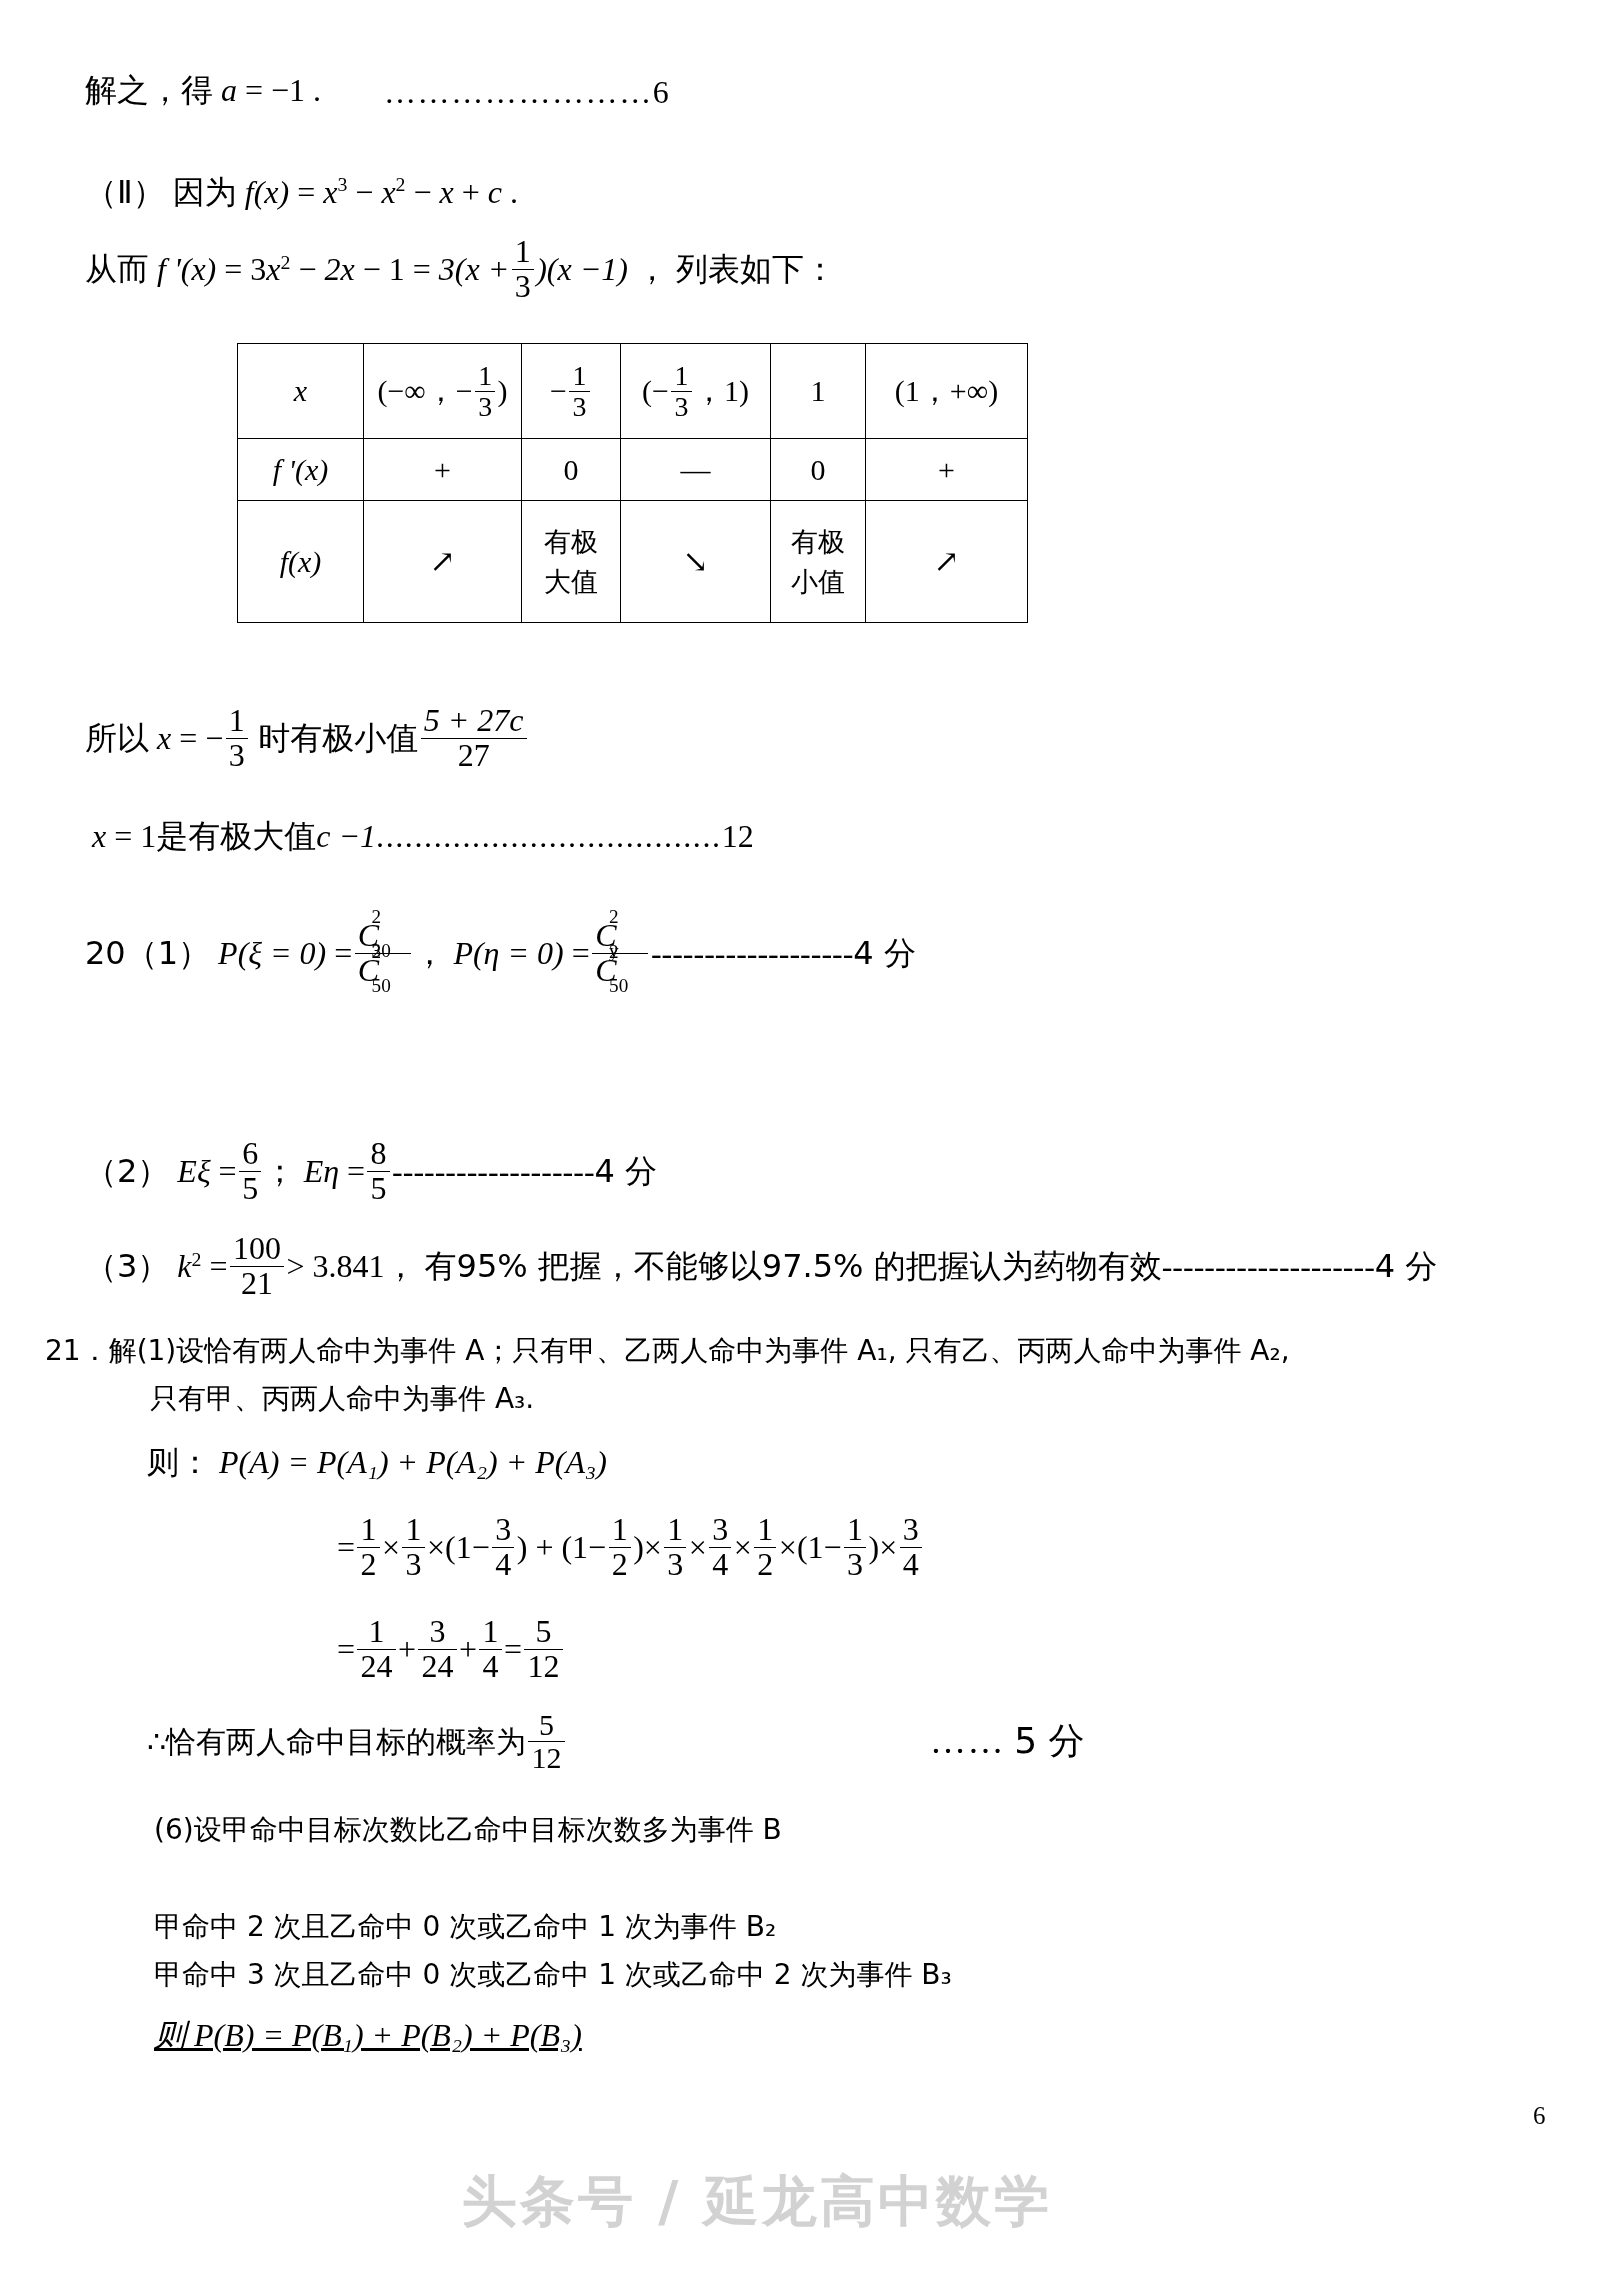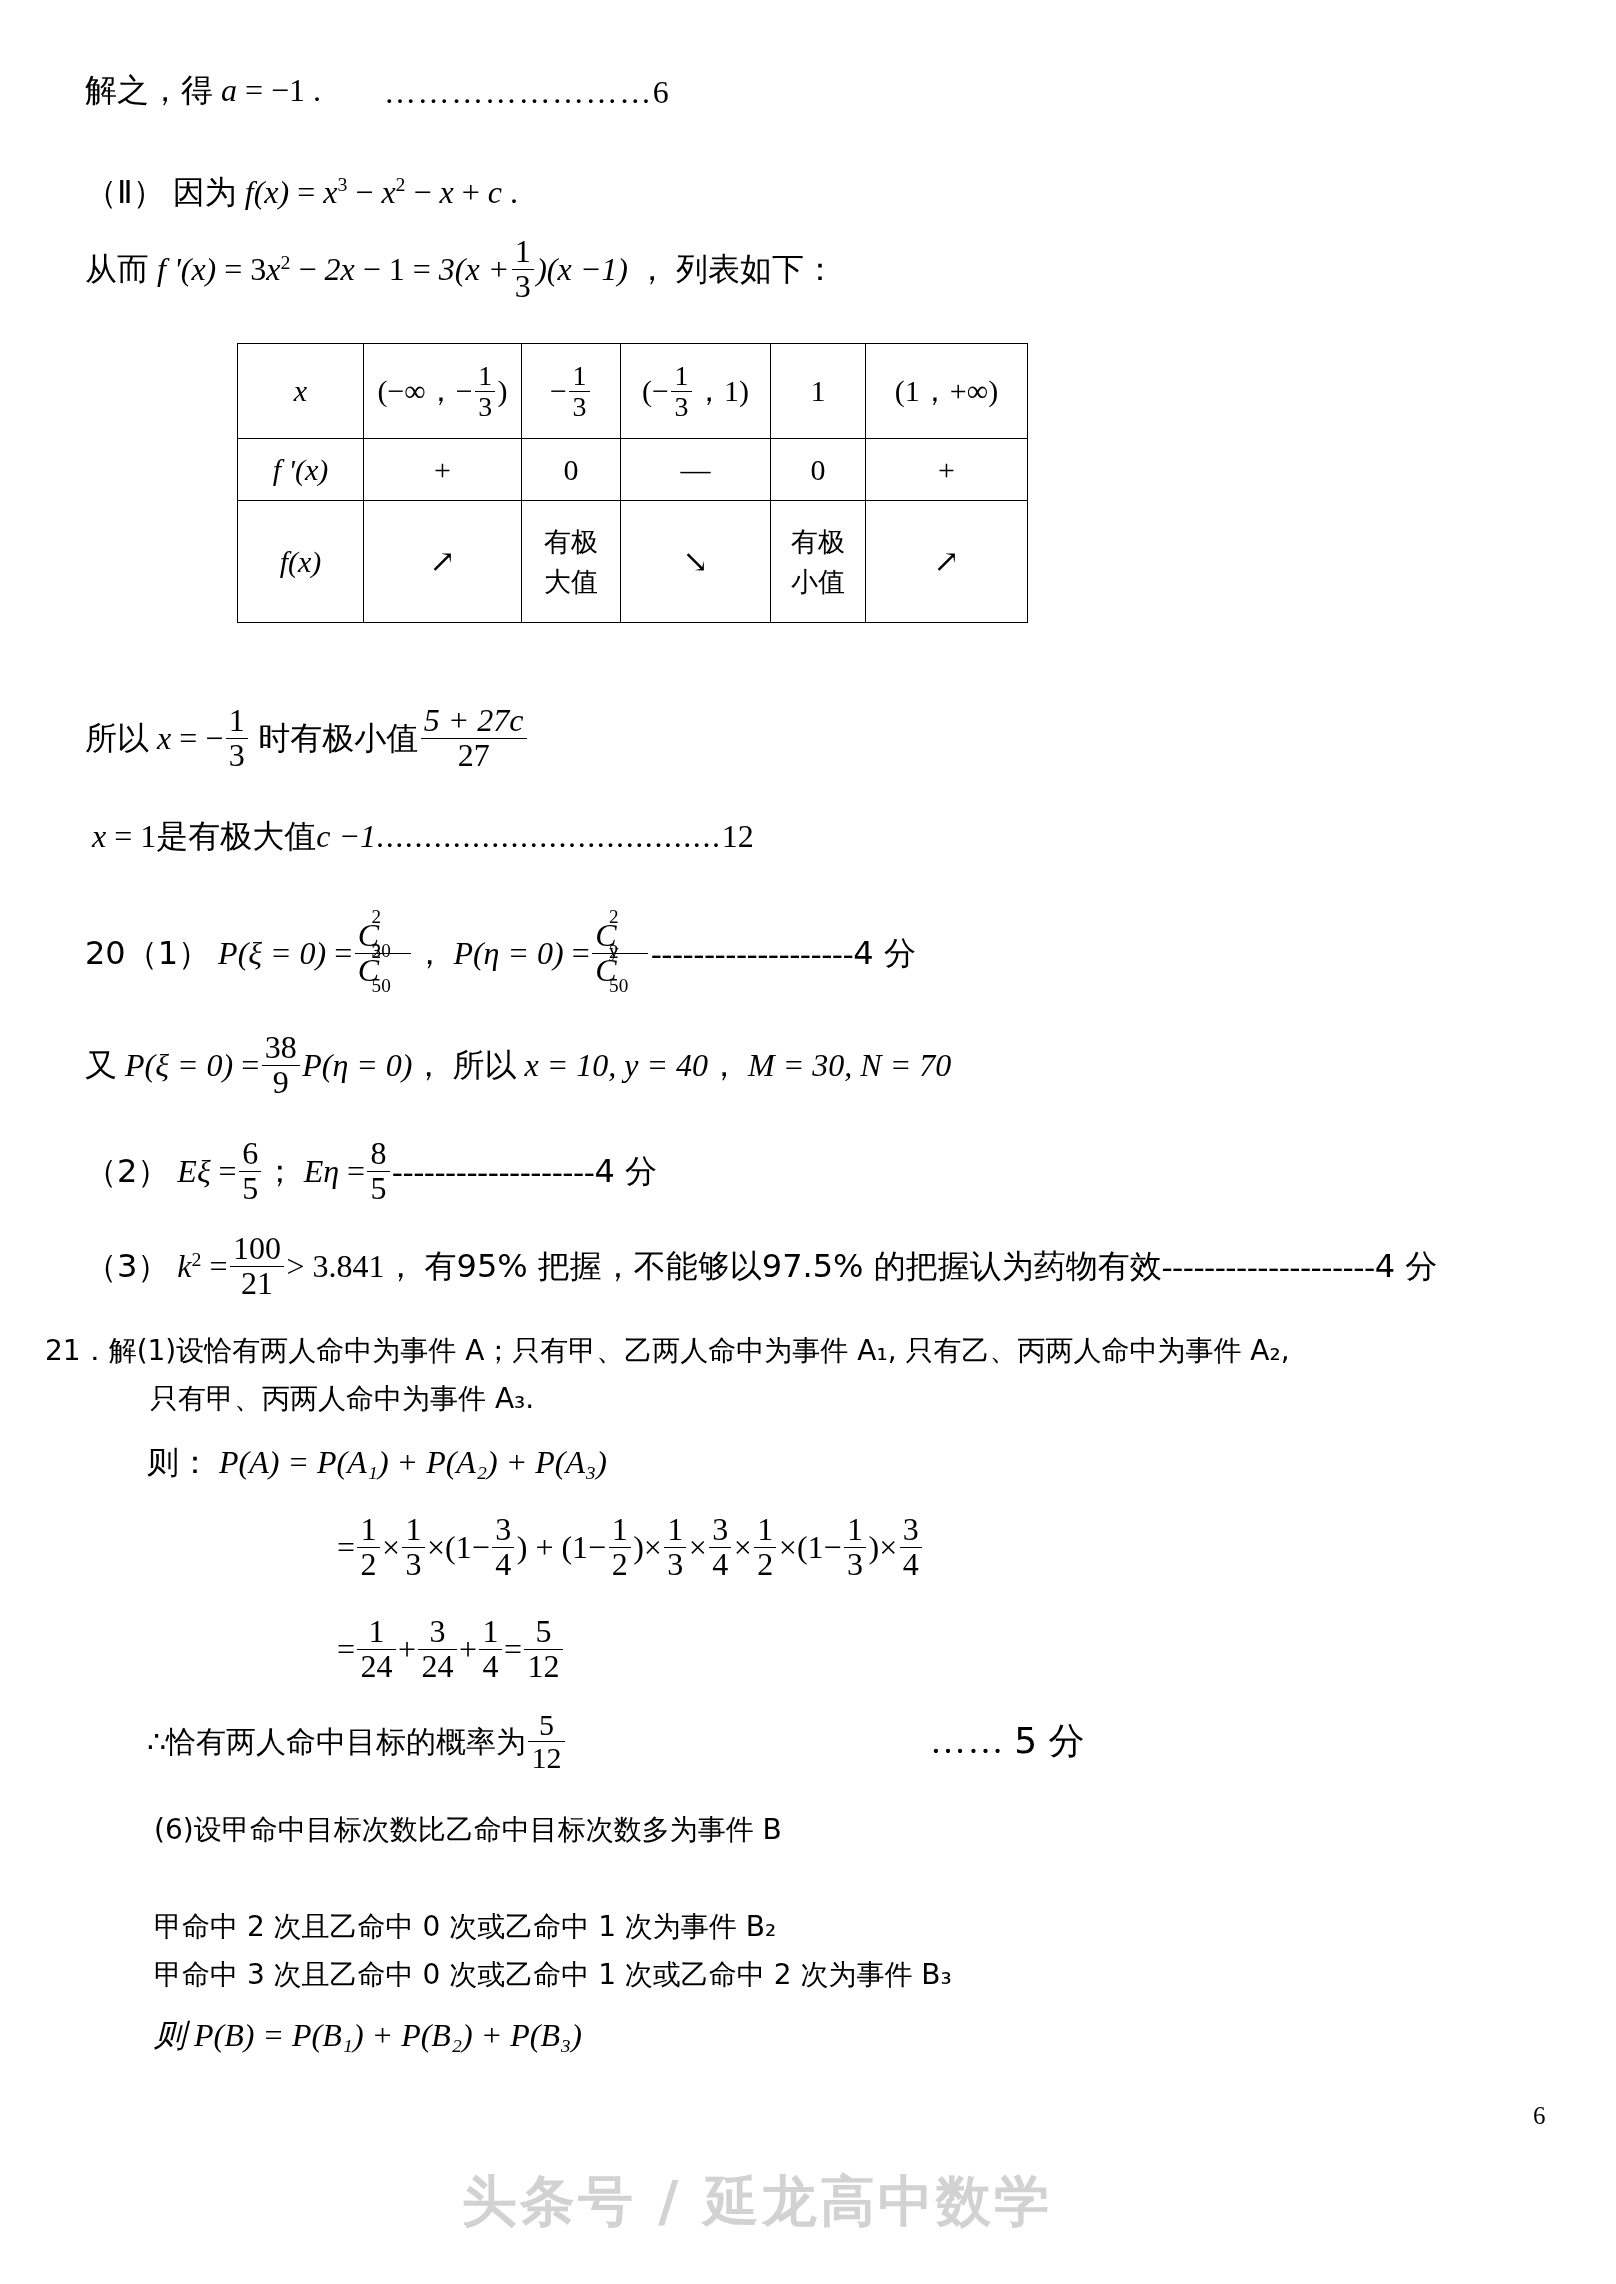--- a/index.html
+++ b/index.html
@@ -73,21 +73,21 @@
   #l-21b        {left:150px; top:1380px; font-size:28px;}
   #l-21c        {left:147px; top:1441px; font-size:32px;}
   #l-21d        {left:337px; top:1513px; font-size:32px;}
   #l-21e        {left:337px; top:1615px; font-size:32px;}
   #l-21f        {left:147px; top:1709px; font-size:30px;}
   #l-21f2       {left:930px;top:1717px; font-size:36px;text-align:right;}
   #l-21g        {left:154px; top:1811px; font-size:28px;}
   #l-21h        {left:154px; top:1859px; font-size:28px;}
   #l-21i        {left:154px; top:1908px; font-size:28px;}
   #l-21j        {left:154px; top:1956px; font-size:28px;}
-  #l-21k        {left:154px; top:2014px; font-size:32px;}
+  #l-21k        {left:154px; top:2014px; font-size:32px;text-decoration:underline;}
 
   #pagenum      {left:1533px;top:2102px; font-size:25px;}
 
   
   .watermark{
     position:absolute;
     left:0;right:0;bottom:45px;
     text-align:center;
     font-family:"DejaVu Sans","Liberation Sans",sans-serif;
     font-size:55px;
@@ -202,30 +202,20 @@
   </div>
 
   <div class="line" id="l-20a">
     <span class="han">20（1）</span>
     <span class="mi">P(ξ = 0)</span>
     <span class="mn">=</span><span class="frac"><span class="num"><span class="comb"><span class="c">C</span><span class="up">2</span><span class="lo">30</span></span></span><span class="den"><span class="comb"><span class="c">C</span><span class="up">2</span><span class="lo">50</span></span></span></span><span class="han">，</span>
     <span class="mi">P(η = 0)</span>
     <span class="mn">=</span><span class="frac"><span class="num"><span class="comb"><span class="c">C</span><span class="up">2</span><span class="lo">y</span></span></span><span class="den"><span class="comb"><span class="c">C</span><span class="up">2</span><span class="lo">50</span></span></span></span><span class="dashfill">-------------------</span><span class="han">4 分</span>
   </div>
 
-  <div class="line" id="l-20b">
-    <span class="han">又</span>
-    <span class="mi">P(ξ = 0)</span>
-    <span class="mn">=</span><span class="frac"><span class="num mn">38</span><span class="den mn">9</span></span><span class="mi">P(η = 0)</span><span class="han">，</span>
-    <span class="han">所以</span>
-    <span class="mi">x = 10,</span>
-    <span class="mi">y = 40</span><span class="han">，</span>
-    <span class="mi">M = 30,</span>
-    <span class="mi">N = 70</span>
-  </div>
 
   <div class="line" id="l-20c">
     <span class="han">（2）</span>
     <span class="mi">Eξ</span>
     <span class="mn">=</span><span class="frac"><span class="num mn">6</span><span class="den mn">5</span></span><span class="han">；</span>
     <span class="mi">Eη</span>
     <span class="mn">=</span><span class="frac"><span class="num mn">8</span><span class="den mn">5</span></span><span class="dashfill">-------------------</span><span class="han">4 分</span>
   </div>
 
   <div class="line" id="l-20d">

